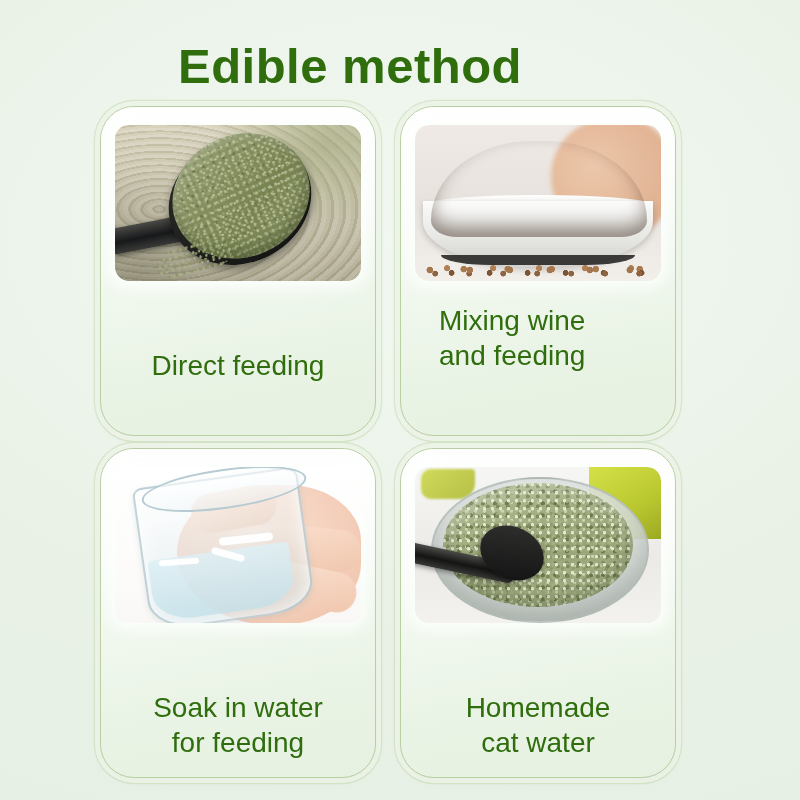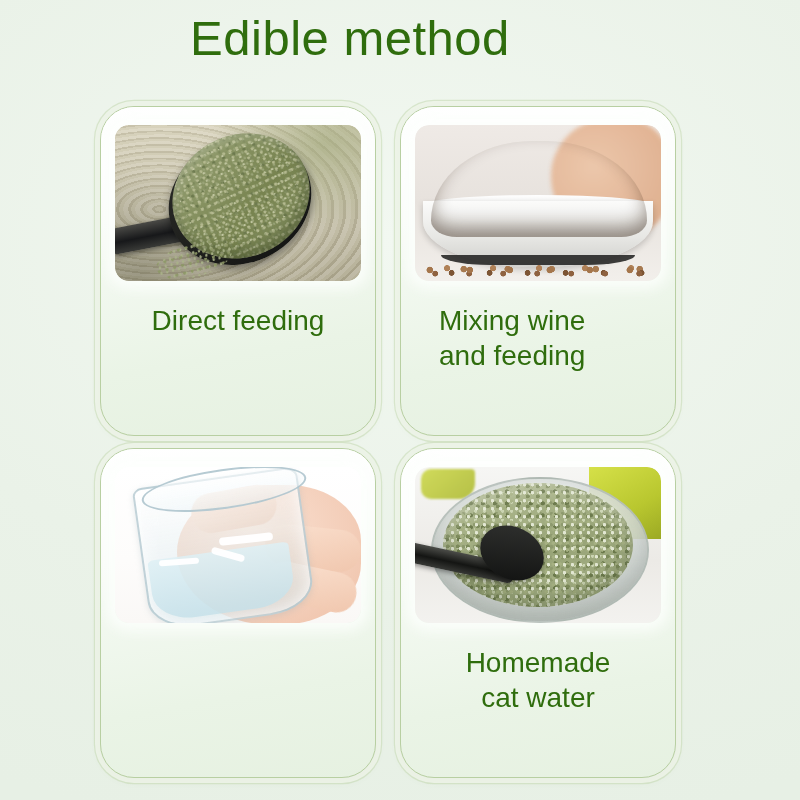--- a/index.html
+++ b/index.html
@@ -20,26 +20,26 @@
     width: 800px;
     height: 800px;
     background:
       radial-gradient(ellipse 900px 600px at 50% 30%, #f2f8f1 0%, #eaf2e8 60%, #e7f0e5 100%);
     overflow: hidden;
   }
 
   
   .title {
     position: absolute;
-    top: 12px;
+    top: 40px;
     left: 0;
     width: 700px;
     text-align: center;
     font-size: 49px;
-    font-weight: normal;
+    font-weight: bold;
     letter-spacing: 0.5px;
     color: #2f6d0d;
     line-height: 1.1;
   }
 
   
   .grid {
     position: absolute;
     left: 100px;
     top: 106px;
@@ -104,21 +104,21 @@
     right: 0;
     top: 196px;
     z-index: 3;
     color: #2f6d0d;
     font-size: 28px;
     line-height: 1.26;
     padding: 0 26px;
     box-sizing: border-box;
     white-space: pre-line;
   }
-  .caption.center { text-align: center; }
+  .caption.center { text-align: center; margin-top: 45px; }
   .caption.left   { text-align: left; padding-left: 38px; }
 
   
 
   
   .art-spoon-powder {
     position: absolute; inset: 0;
     background:
       repeating-radial-gradient(ellipse 300px 170px at 18% 54%,
         #cfc9ae 0px, #cfc9ae 4px,
@@ -432,20 +432,22 @@
             <div class="finger f3"></div>
             <div class="glass"></div>
             <div class="water"></div>
             <div class="glass-ellipse"></div>
             <div class="glint g1"></div>
             <div class="glint g2"></div>
             <div class="glint g3"></div>
           </div>
         </div>
       </div>
+      <div class="caption center">Soak in water
+for feeding</div>
     </div>
 
     <div class="card">
       <div class="photo">
         <div class="photo-inner">
           <div class="art-green-bowl">
             <div class="yellow"></div>
             <div class="yellow2"></div>
             <div class="bowl"></div>
             <div class="powder"></div>

